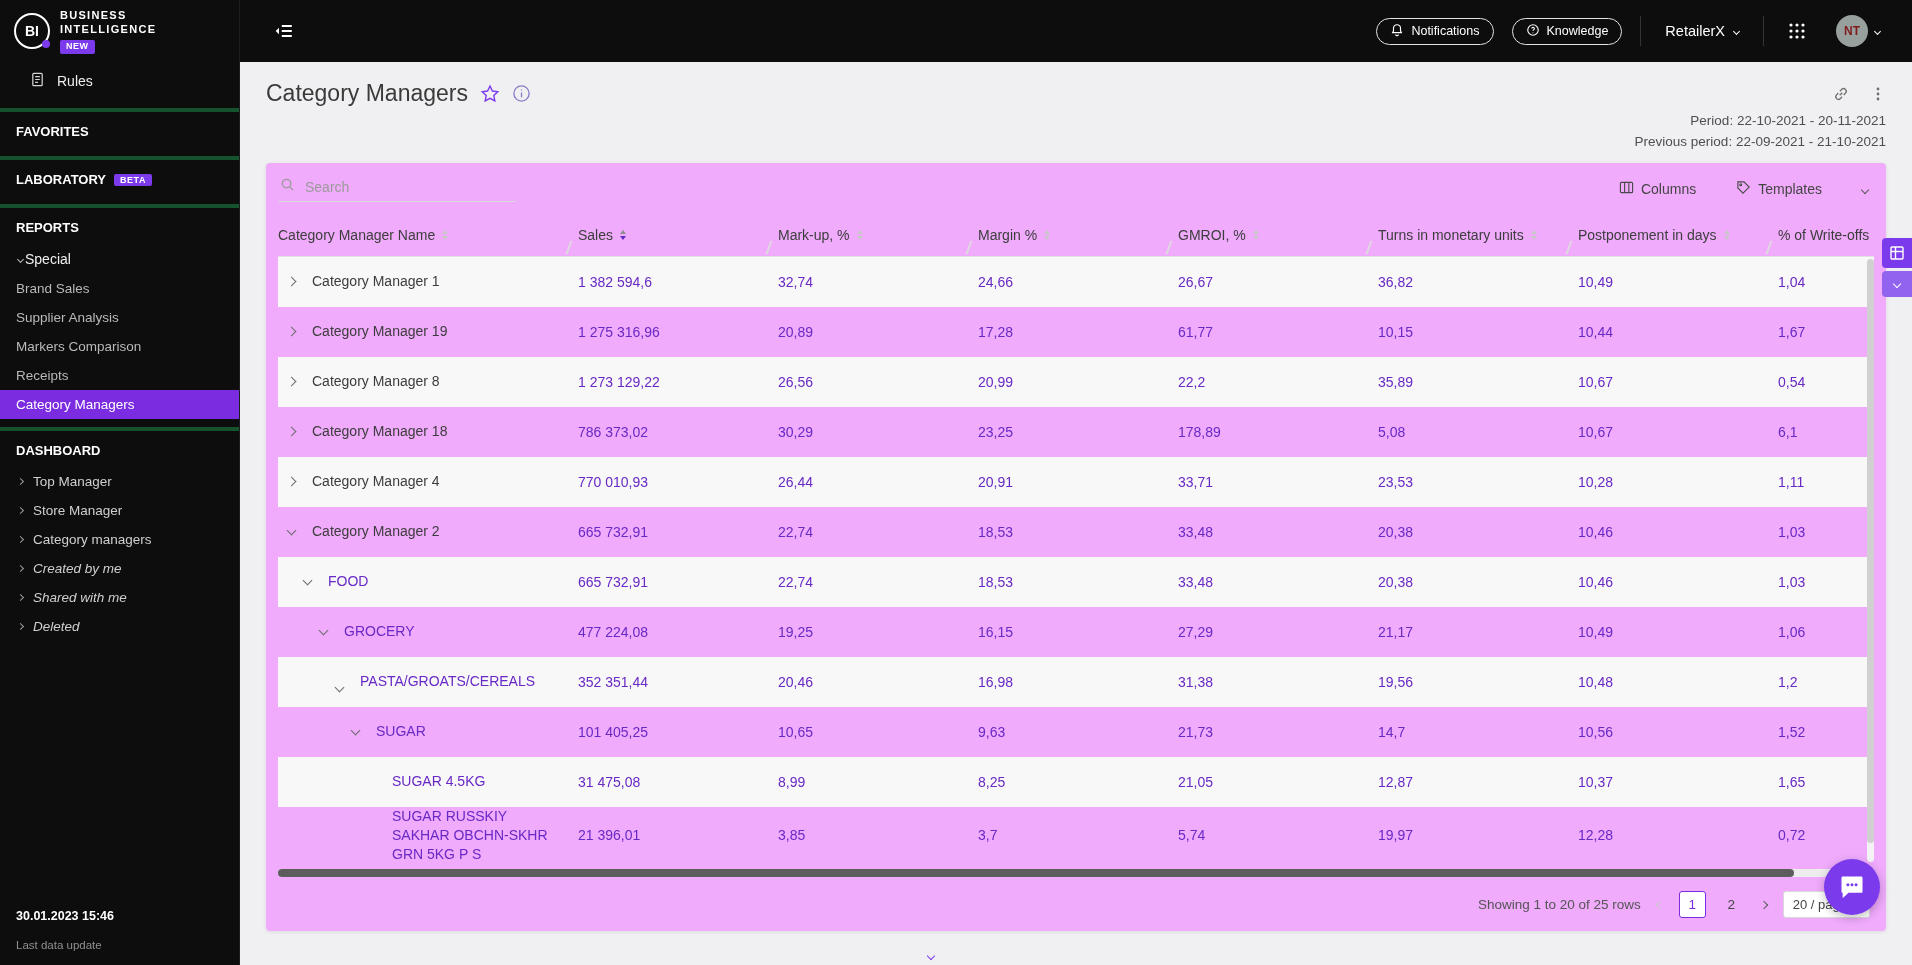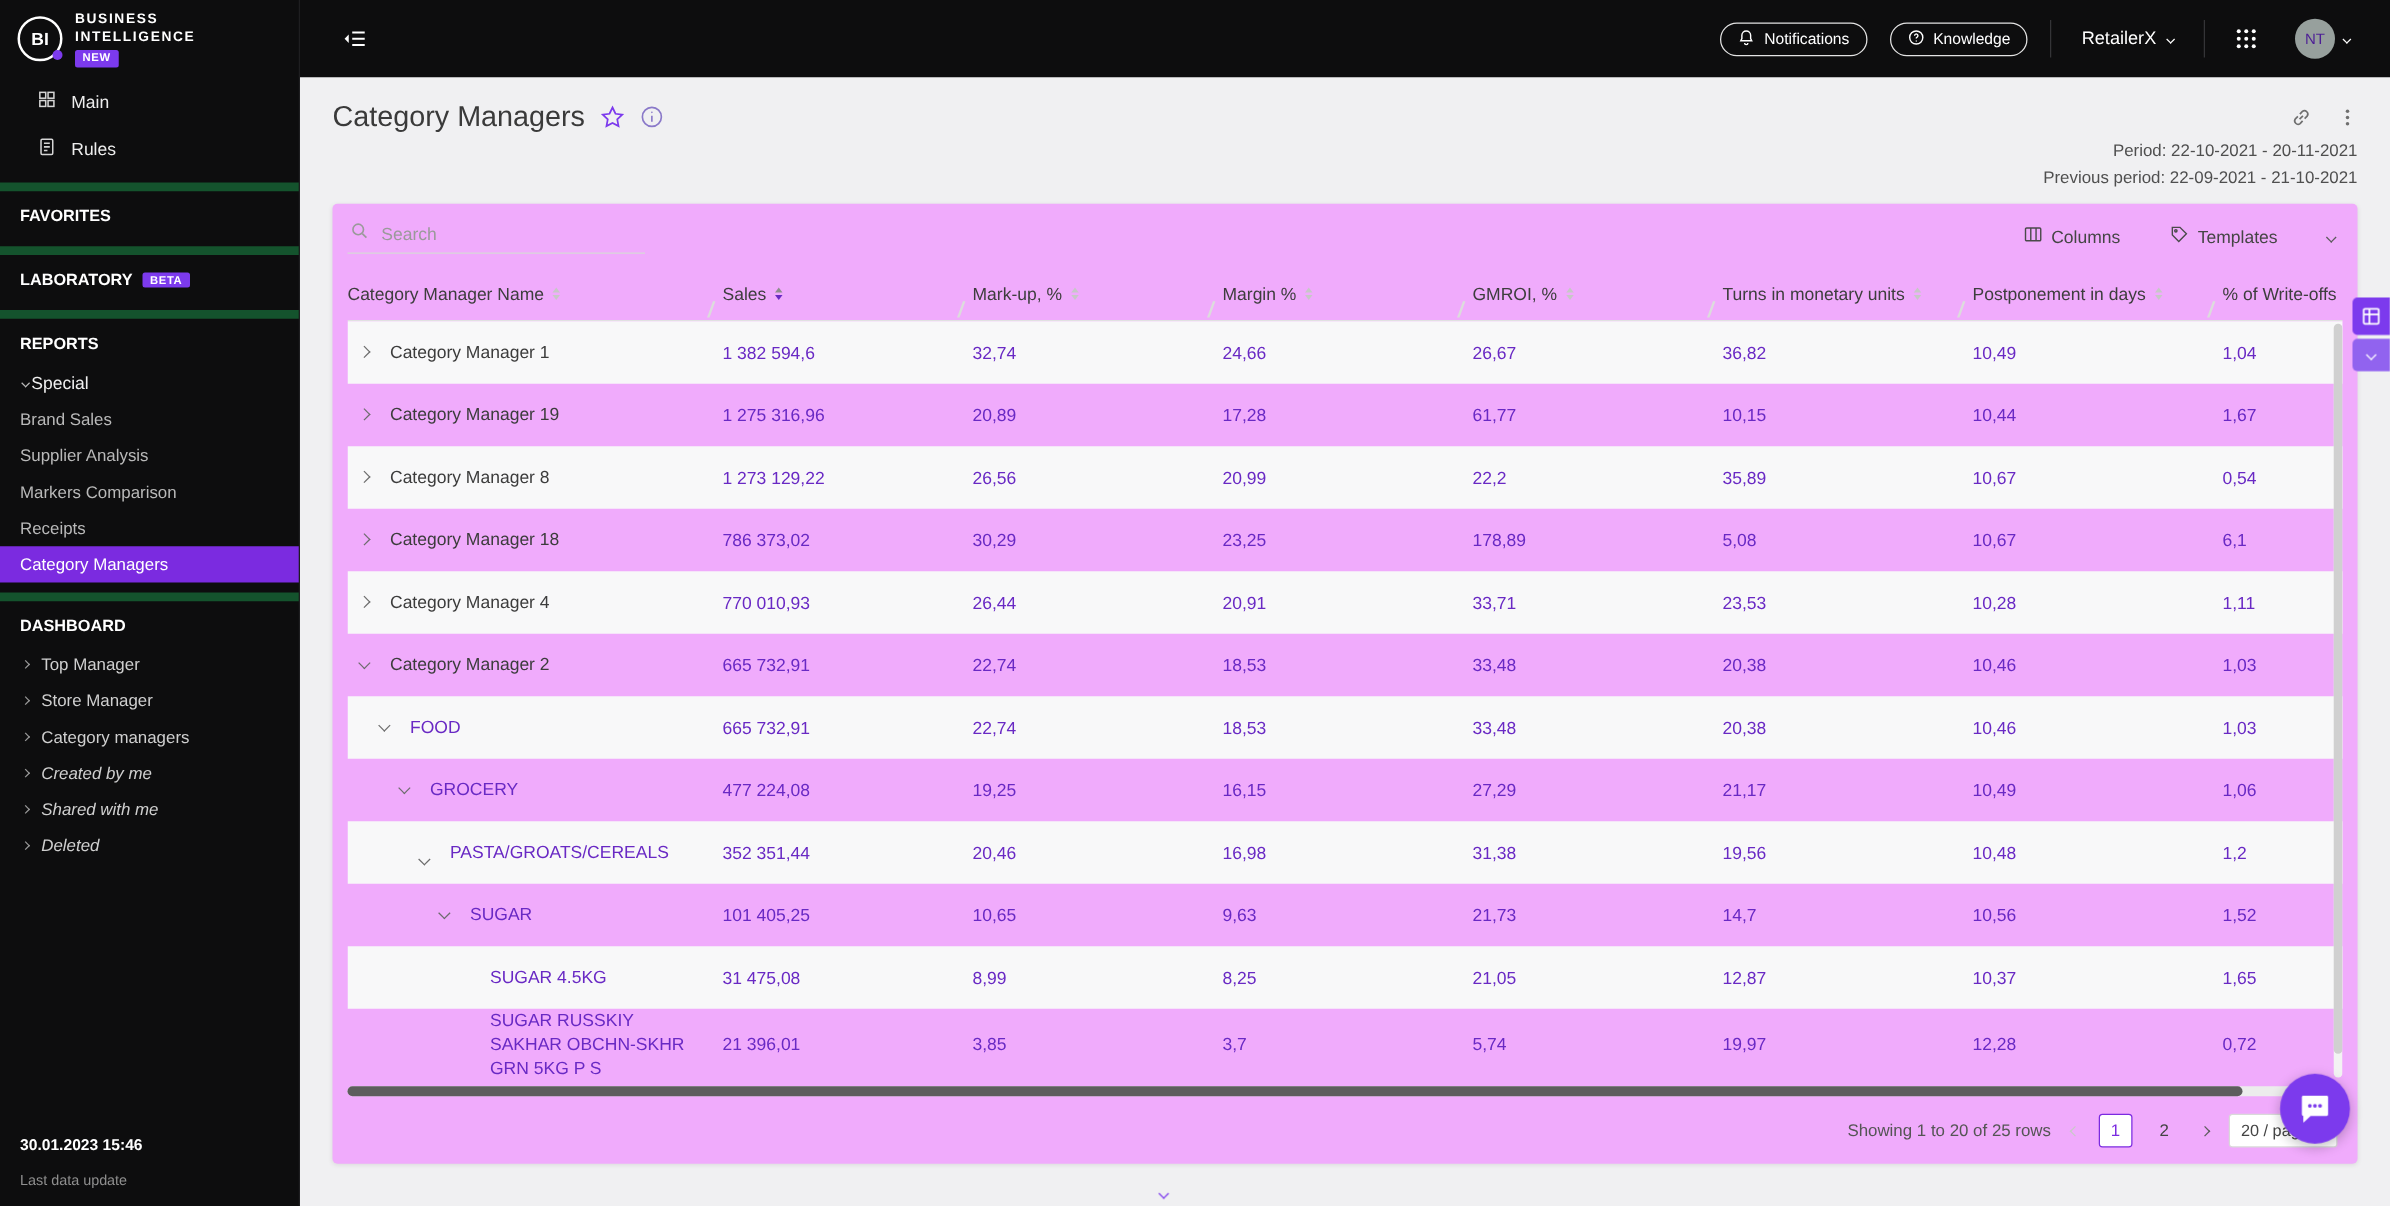--- a/index.html
+++ b/index.html
@@ -21,21 +21,21 @@
   .logo-mark { width:36px; height:36px; border:2px solid #fff; border-radius:50%; position:relative;
                display:flex; align-items:center; justify-content:center; font-weight:bold; font-size:14px; color:#fff; }
   .logo-dot { position:absolute; right:-2px; bottom:-1px; width:8px; height:8px; border-radius:50%; background:#7c3aed; }
   .logo-text { font-size:11px; font-weight:bold; letter-spacing:1.3px; color:#fff; line-height:1.3; }
   .badge { background:#7c3aed; color:#fff; font-size:9px; padding:1px 6px; border-radius:2px;
            letter-spacing:.5px; font-weight:bold; display:inline-block; }
   .logo-badge-row { text-align:left; margin-top:2px; }
   .side-item { height:38px; display:flex; align-items:center; gap:12px; padding-left:30px;
                font-size:14px; color:#ededed; cursor:pointer; }
   .sec-header { margin-top:8px; padding:12px 0 9px 16px; font-size:13px; font-weight:bold; color:#fff;
-                border-top:7px solid #14532d; display:flex; align-items:center; gap:8px; }
+                border-top:4px solid #14532d; display:flex; align-items:center; gap:8px; }
   .group-row { display:flex; align-items:center; gap:2px; padding:7px 0 7px 18px; font-size:14px;
                color:#f0f0f0; cursor:pointer; }
   .group-row .cv { color:#b9b9b9; width:5px; height:5px; }
   .report-item { padding:7px 0 7px 16px; font-size:13.5px; color:#b9b9b9; cursor:pointer; }
   .report-item[data-selected="true"] { background:#7b2be0; color:#fff; }
   .dash-item { display:flex; align-items:center; gap:10px; padding:7px 0 7px 18px; font-size:13.5px;
                color:#cfcfcf; cursor:pointer; }
   .dash-item .cv { color:#9a9a9a; width:5px; height:5px; }
   .dash-item[data-italic="true"] { font-style:italic; }
   .sidebar-footer { margin-top:auto; padding:0 0 14px 16px; }
@@ -47,22 +47,22 @@
   .topbar { height:62px; background:#0d0d0e; display:flex; align-items:center; padding:0 26px 0 28px; }
   .collapse-btn, .appgrid { background:none; border:none; cursor:pointer; display:flex; align-items:center; }
   .topbar-right { margin-left:auto; display:flex; align-items:center; gap:18px; }
   .pill { height:27px; display:flex; align-items:center; gap:7px; padding:0 13px; border:1px solid #e3e3e3;
           border-radius:14px; background:transparent; color:#fff; font-size:12.5px; cursor:pointer; }
   .vdiv { width:1px; height:30px; background:#343437; }
   .workspace { display:flex; align-items:center; gap:9px; background:none; border:none; color:#fff;
                font-size:14.5px; cursor:pointer; }
   .workspace .cv, .avatar-wrap .cv { color:#fff; width:5px; height:5px; }
   .avatar-wrap { display:flex; align-items:center; gap:7px; background:none; border:none; cursor:pointer; }
-  .avatar { width:32px; height:32px; border-radius:50%; background:#97a09d; color:#4c1d95; font-size:12px;
-            display:flex; align-items:center; justify-content:center; font-weight:normal; }
+  .avatar { width:32px; height:32px; border-radius:50%; background:#97a09d; color:#7f1d1d; font-size:12px;
+            display:flex; align-items:center; justify-content:center; font-weight:bold; }
 
   
   .content { background:#f0f0f2; height:903px; padding:18px 26px 0; position:relative; overflow:hidden; }
   .page-head { display:flex; align-items:center; }
   .page-head h1 { font-size:23px; font-weight:500; color:#3a3a3a; margin:0 12px 0 0; }
   .head-icons { display:flex; gap:12px; align-items:center; }
   .head-right { margin-left:auto; display:flex; gap:20px; align-items:center; }
   .iconbtn { background:none; border:none; cursor:pointer; display:flex; align-items:center; padding:0; }
   .periods { text-align:right; font-size:13.5px; color:#4f4f4f; margin-top:4px; line-height:1.55; }
 
@@ -149,31 +149,20 @@
       <span>BI</span>
       <i class="logo-dot"></i>
     </div>
     <div class="logo-text">
       <div>BUSINESS</div>
       <div>INTELLIGENCE</div>
       <div class="logo-badge-row"><span class="badge">NEW</span></div>
     </div>
   </div>
 
-  <div class="side-item">
-    <span>
-      <svg width="15" height="15" viewBox="0 0 16 16" fill="none" stroke="#d5d5d5" stroke-width="1.3">
-        <rect x="2" y="2" width="5" height="5"></rect>
-          <rect x="9" y="2" width="5" height="5"></rect>
-        <rect x="2" y="9" width="5" height="5"></rect>
-          <rect x="9" y="9" width="5" height="5"></rect>
-        </svg>
-    </span>
-    <span>Main</span>
-  </div>
   <div class="side-item">
     <span>
       <svg width="15" height="15" viewBox="0 0 16 16" fill="none" stroke="#d5d5d5" stroke-width="1.3">
         <rect x="3" y="1.5" width="10" height="13" rx="1"></rect>
           <path d="M5.5 5h5M5.5 8h5M5.5 11h3"></path>
         </svg>
     </span>
     <span>Rules</span>
   </div>
 

